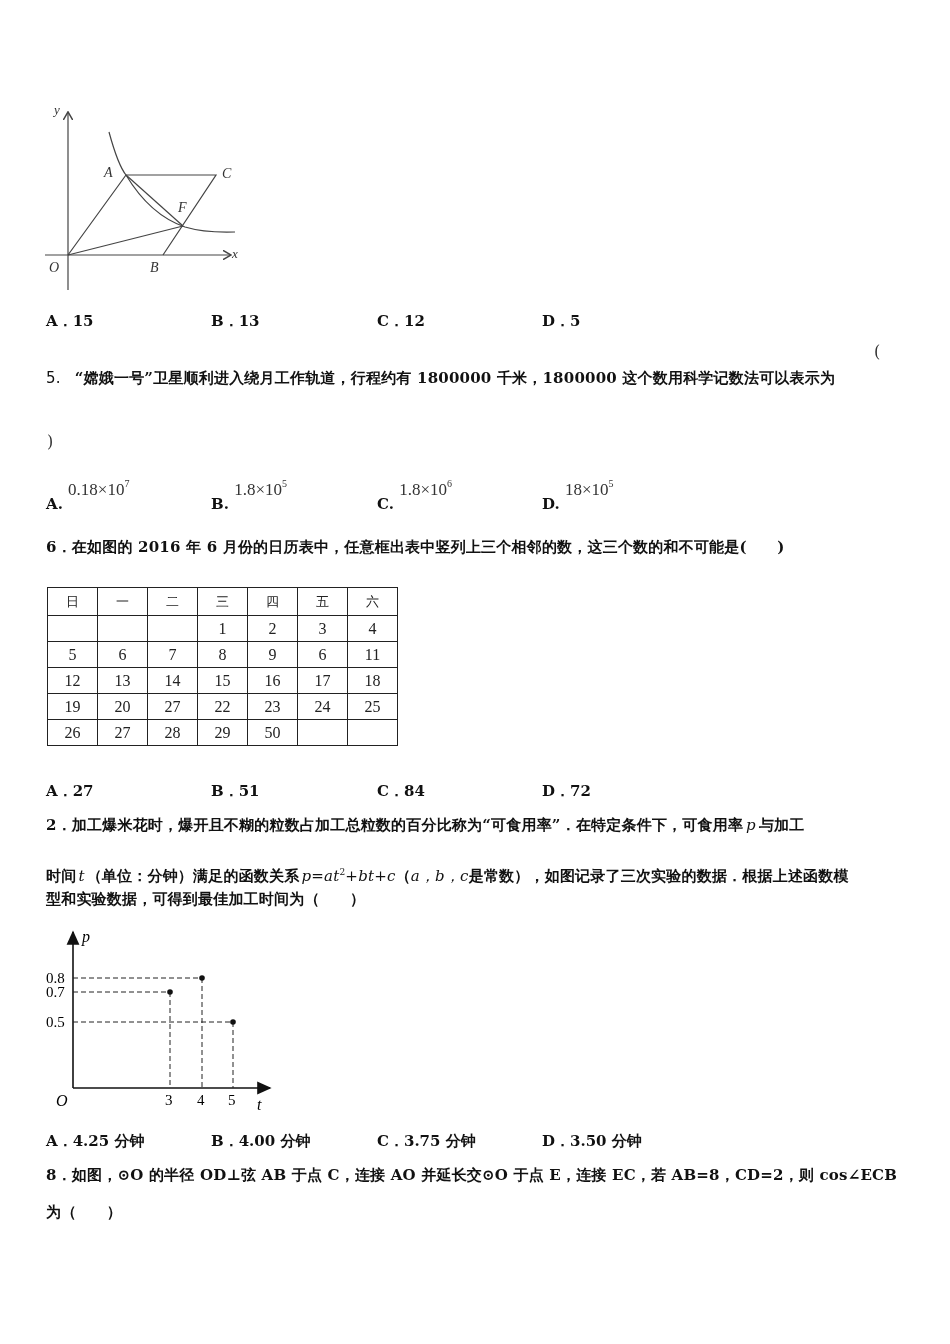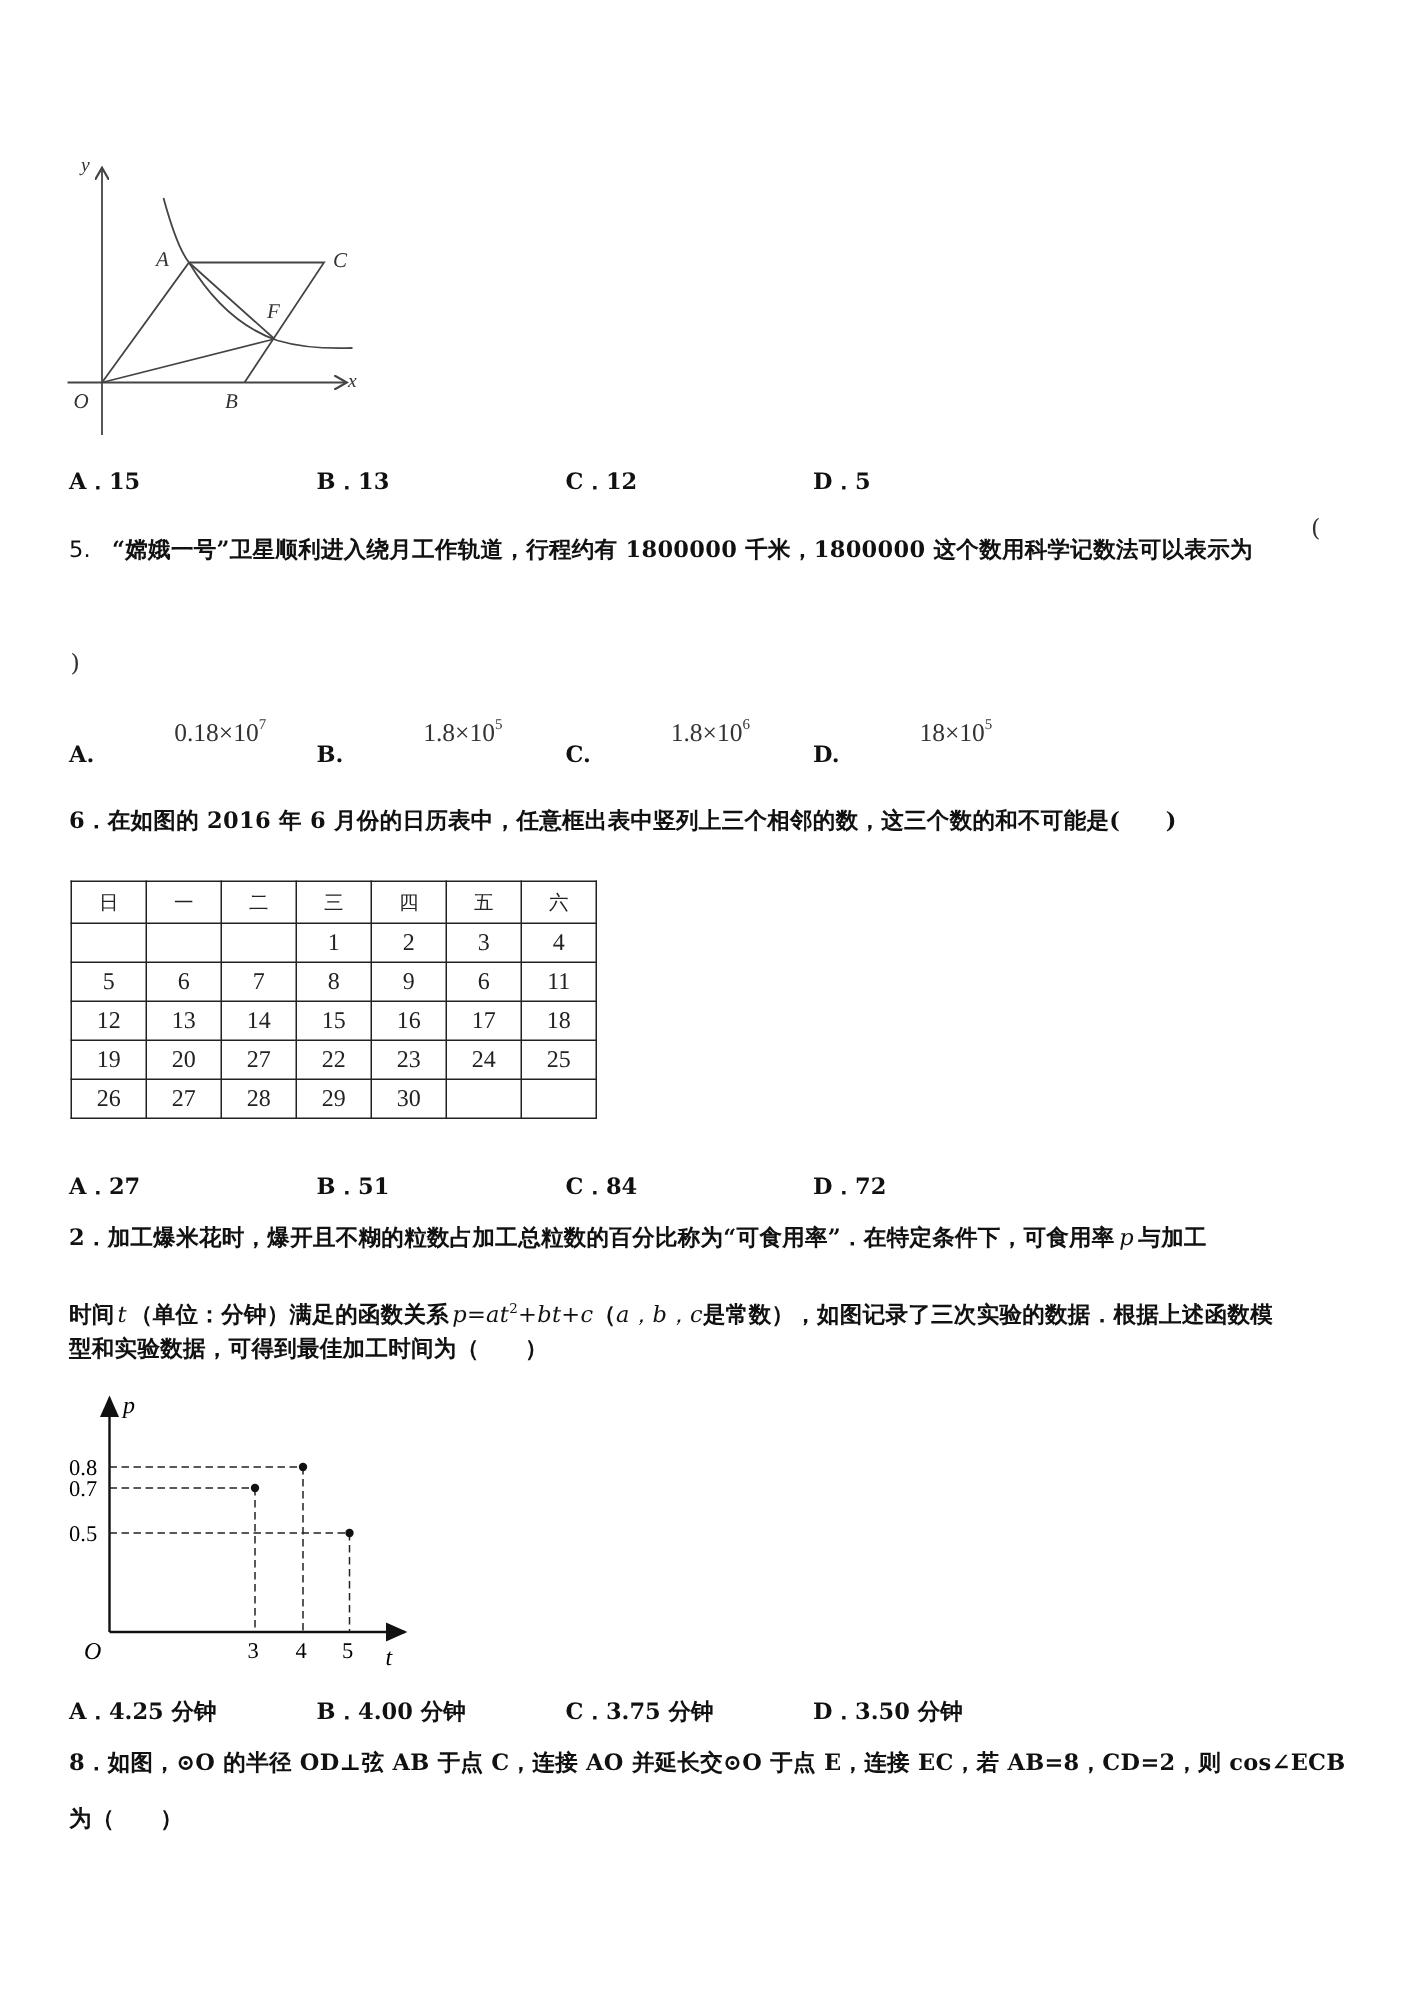--- a/index.html
+++ b/index.html
@@ -4,21 +4,21 @@
 <style>
   html, body { margin: 0; padding: 0; background: #ffffff; }
   body {
     width: 950px; height: 1344px; position: relative; overflow: hidden;
     font-family: "DejaVu Serif", "Liberation Serif", serif;
     color: #111111;
   }
   .abs { position: absolute; }
   .q-line { position: absolute; left: 46px; font-size: 15px; font-weight: bold; white-space: nowrap; letter-spacing: 0.2px; }
   .opt { position: absolute; font-size: 15px; font-weight: bold; white-space: nowrap; }
-  .math { font-family: "Liberation Serif", "DejaVu Serif", serif; font-weight: normal; font-size: 17px; color: #333; margin-left: 48px; }
+  .math { font-family: "Liberation Serif", "DejaVu Serif", serif; font-weight: normal; font-size: 17px; color: #333; }
   .math sup { font-size: 10px; vertical-align: 8px; }
   .ital { font-style: italic; font-weight: normal; }
   sup.s { font-size: 9px; vertical-align: 6px; font-weight: normal; }
 
   
   .cal { position: absolute; left: 47px; top: 587px; border-collapse: collapse; font-family: "Liberation Serif", "DejaVu Serif", serif; }
   .cal td {
     border: 1px solid #222; width: 49px; height: 25px; text-align: center;
     font-size: 16px; color: #222; padding: 0;
   }
@@ -51,21 +51,21 @@
   <text x="110" y="177" font-size="14" font-style="italic" fill="#333">B</text>
   <text x="182" y="83" font-size="14" font-style="italic" fill="#333">C</text>
   <text x="138" y="117" font-size="14" font-style="italic" fill="#333">F</text>
 </svg>
 
 <div class="opt" style="left:46px;top:312px"><span>A．</span><span>15</span></div>
 <div class="opt" style="left:211px;top:312px"><span>B．</span><span>13</span></div>
 <div class="opt" style="left:377px;top:312px"><span>C．</span><span>12</span></div>
 <div class="opt" style="left:542px;top:312px"><span>D．</span><span>5</span></div>
 
-<div class="q-line" style="top:357px">
+<div class="q-line" style="top:369px">
   <span style="font-family:'DejaVu Sans',sans-serif;font-weight:normal;margin-right:14px">5.</span><span>“嫦娥一号”卫星顺利进入绕月工作轨道，行程约有 1800000 千米，1800000 这个数用科学记数法可以表示为</span>
 </div>
 <div class="abs" style="left:874px;top:342px;font-size:16px;color:#333">(</div>
 <div class="abs" style="left:47px;top:432px;font-size:16px;color:#333">)</div>
 
 <div class="opt" style="left:46px;top:478px">
   <span style="display:inline-block;vertical-align:-14px">A.</span>
   <span class="math"><span>0.18×10</span><sup>7</sup></span>
 </div>
 <div class="opt" style="left:211px;top:478px">
@@ -128,21 +128,21 @@
         <td>22</td>
         <td>23</td>
         <td>24</td>
         <td>25</td>
   </tr>
   <tr>
     <td>26</td>
         <td>27</td>
         <td>28</td>
         <td>29</td>
-        <td>30</td>
+        <td>50</td>
         <td></td>
         <td></td>
   </tr>
 </tbody>
   </table>
 
 <div class="opt" style="left:46px;top:782px"><span>A．</span><span>27</span></div>
 <div class="opt" style="left:211px;top:782px"><span>B．</span><span>51</span></div>
 <div class="opt" style="left:377px;top:782px"><span>C．</span><span>84</span></div>
 <div class="opt" style="left:542px;top:782px"><span>D．</span><span>72</span></div>

